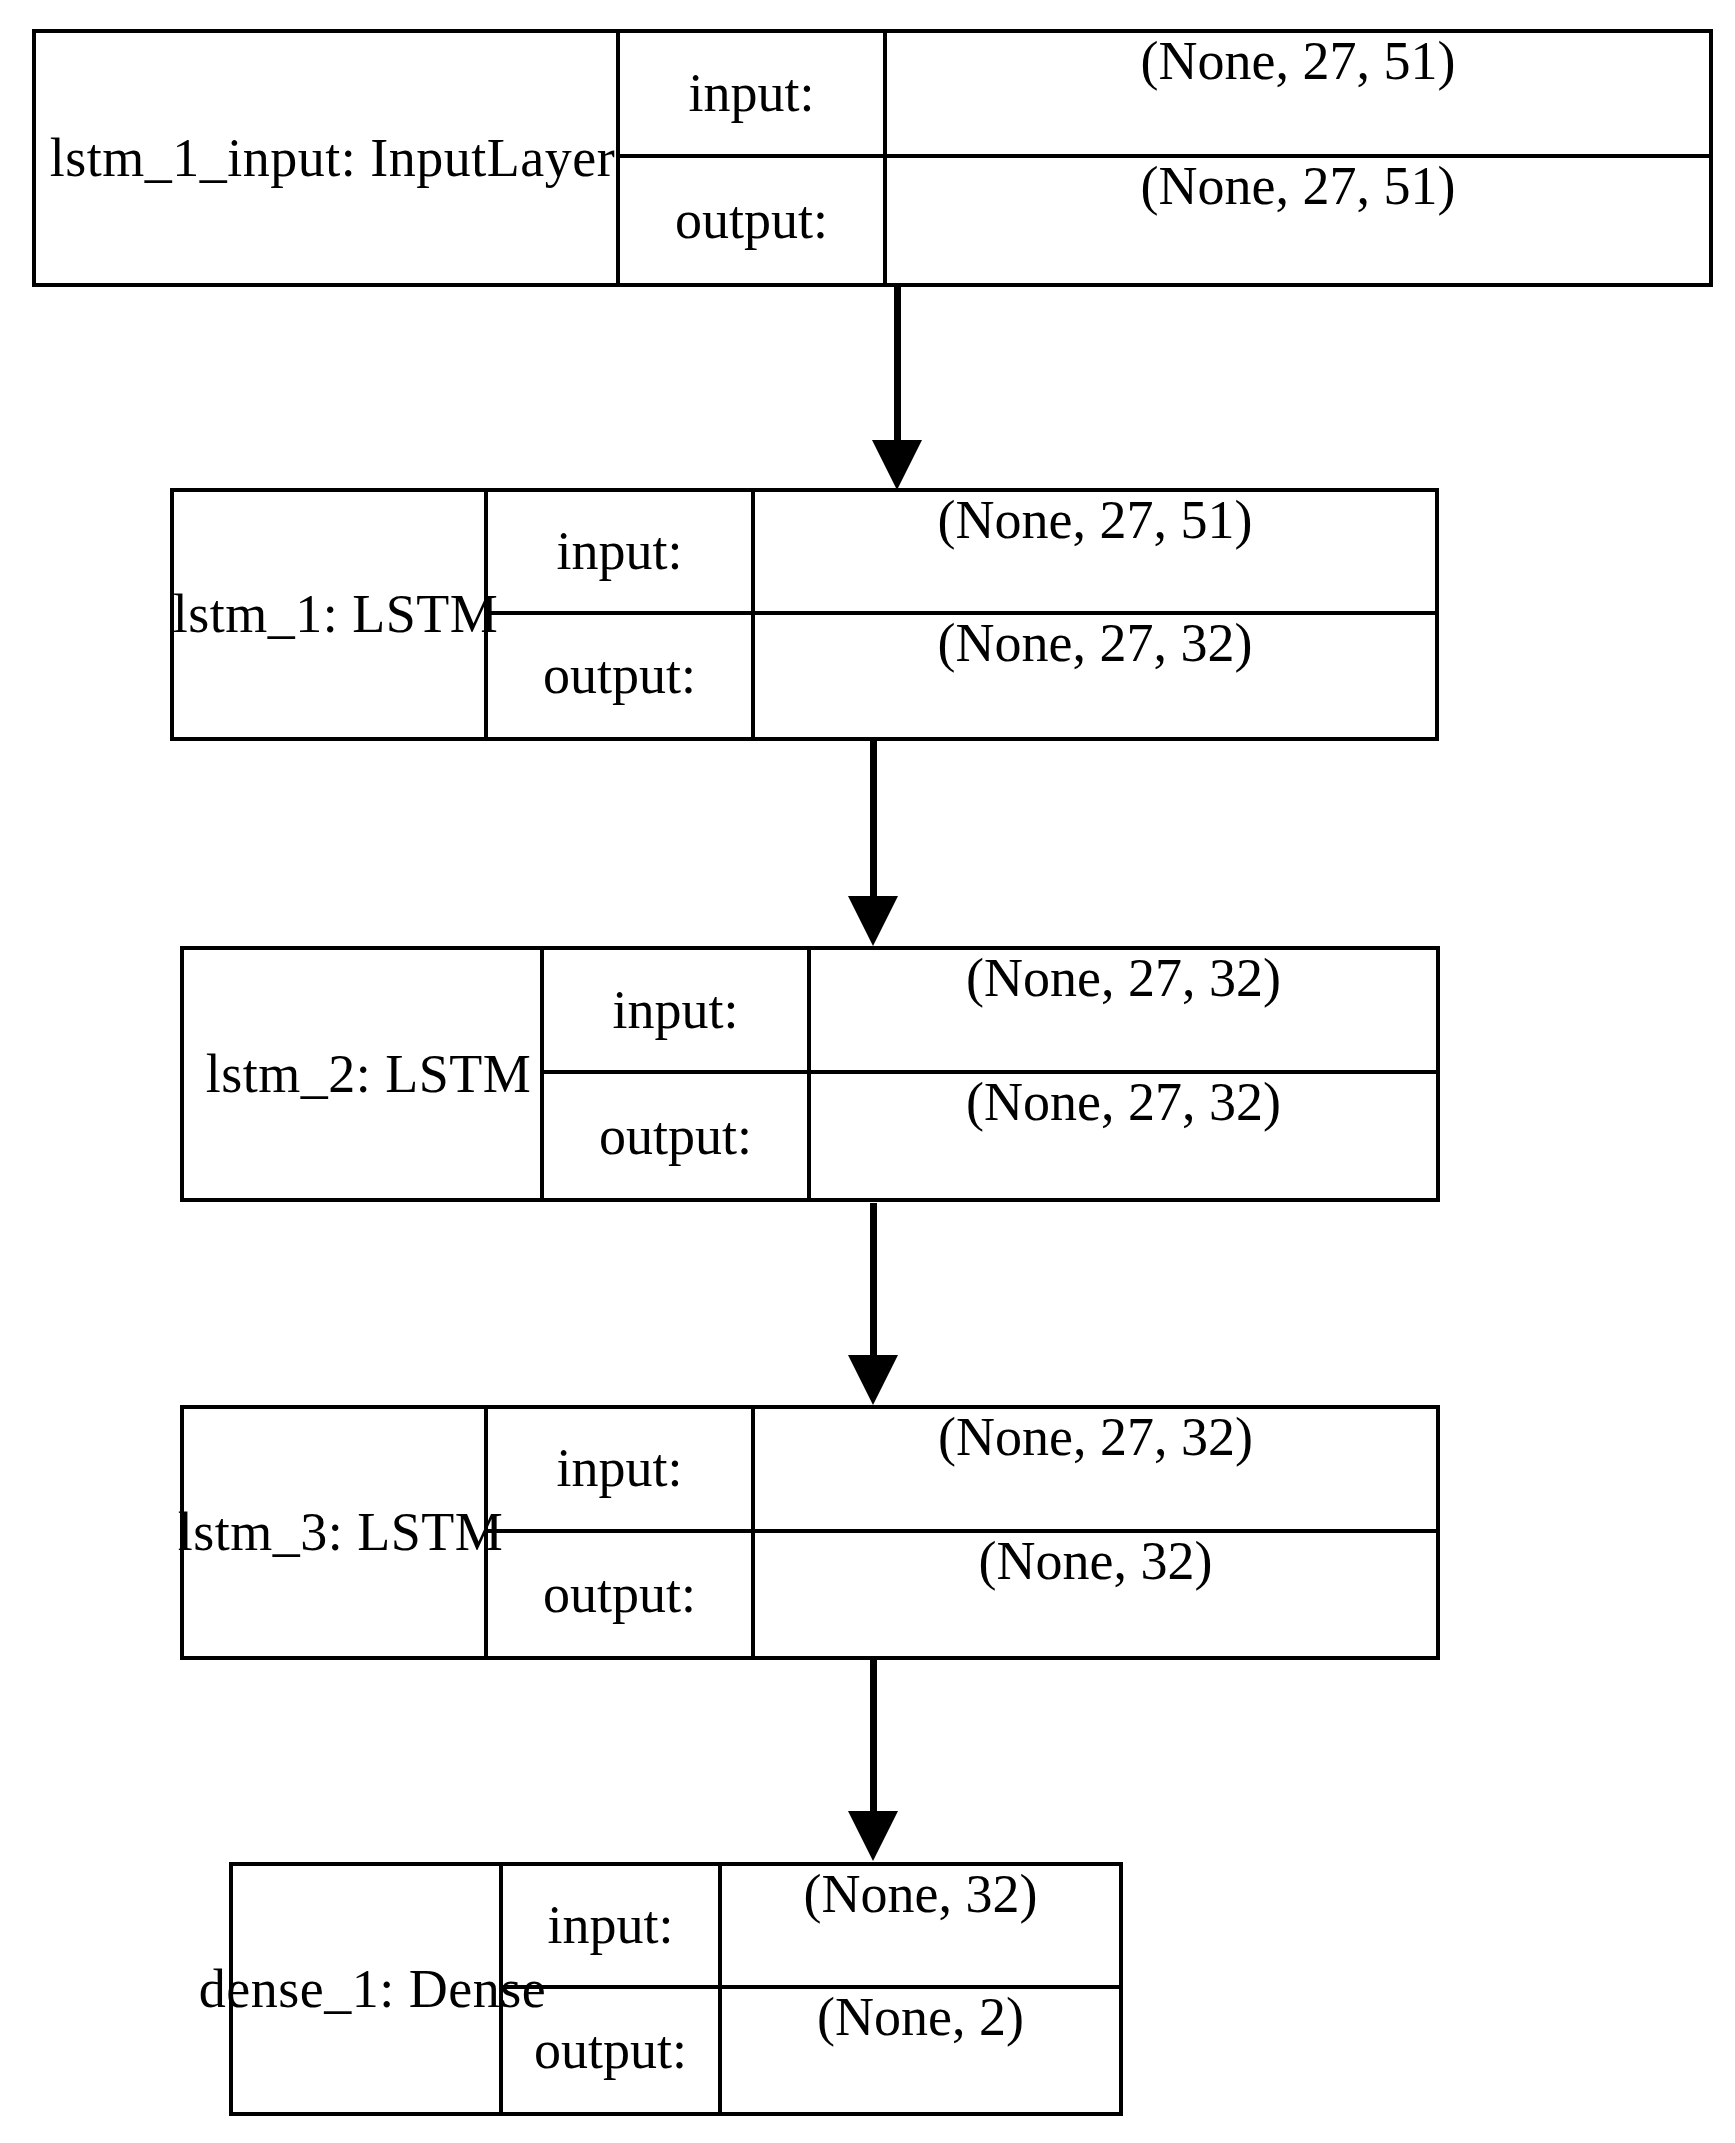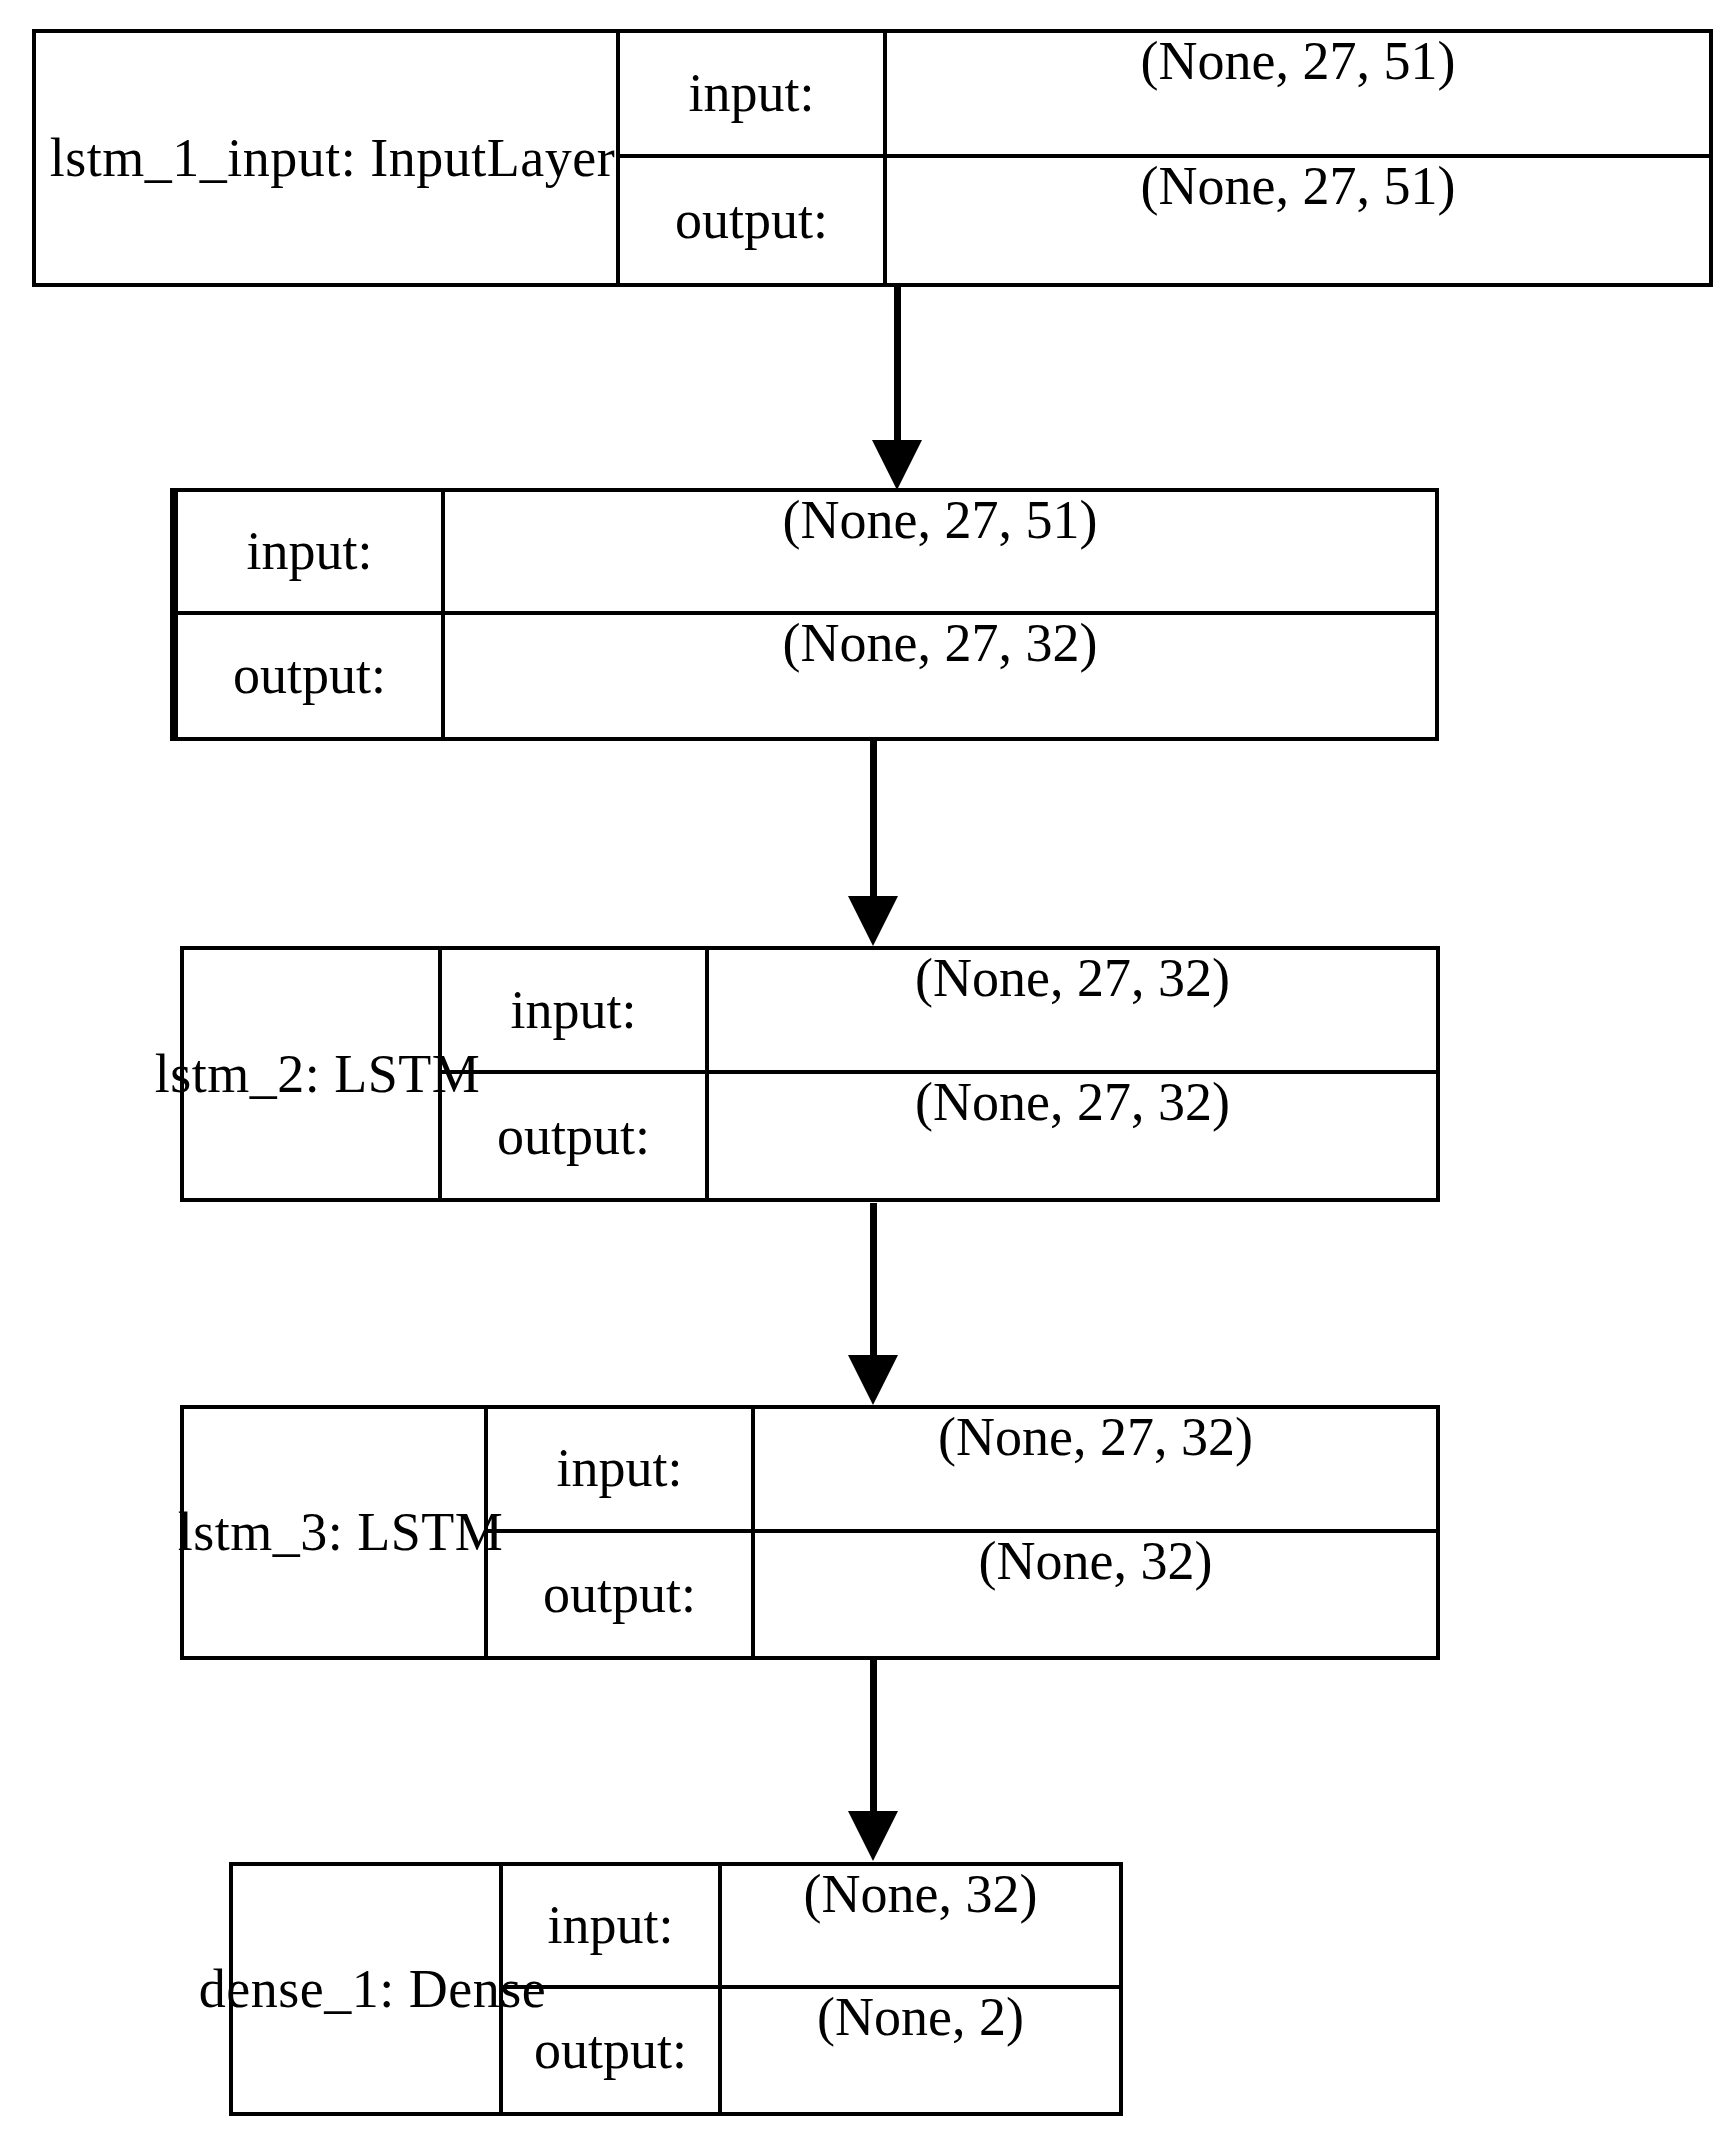--- a/index.html
+++ b/index.html
@@ -131,20 +131,23 @@
       </div>
     </div>
   </div>
 
   <div class="edge" style="left:872px; top:287px; width:50px; height:203px;">
     <div class="edge-line" style="left:22px; height:159px;"></div>
     <div class="edge-head" style="left:0px; top:153px;"></div>
   </div>
 
   <div class="node" style="left:170px; top:488px; width:1269px; height:253px;">
+    <div class="node-name-cell" style="width:310px;">
+      <span class="node-name-text">lstm_1: LSTM</span>
+    </div>
     <div class="io-block">
       <div class="io-row row-top">
         <div class="io-label-cell" style="width:263px;">
           <span class="io-text">input:</span>
         </div>
         <div class="io-shape-cell">
           <span class="io-text">(None, 27, 51)</span>
         </div>
       </div>
       <div class="io-row">
@@ -157,21 +160,21 @@
       </div>
     </div>
   </div>
 
   <div class="edge" style="left:848px; top:741px; width:50px; height:206px;">
     <div class="edge-line" style="left:22px; height:161px;"></div>
     <div class="edge-head" style="left:0px; top:155px;"></div>
   </div>
 
   <div class="node" style="left:180px; top:946px; width:1260px; height:256px;">
-    <div class="node-name-cell" style="width:254px;">
+    <div class="node-name-cell" style="width:356px;">
       <span class="node-name-text">lstm_2: LSTM</span>
     </div>
     <div class="io-block">
       <div class="io-row row-top">
         <div class="io-label-cell" style="width:263px;">
           <span class="io-text">input:</span>
         </div>
         <div class="io-shape-cell">
           <span class="io-text">(None, 27, 32)</span>
         </div>

